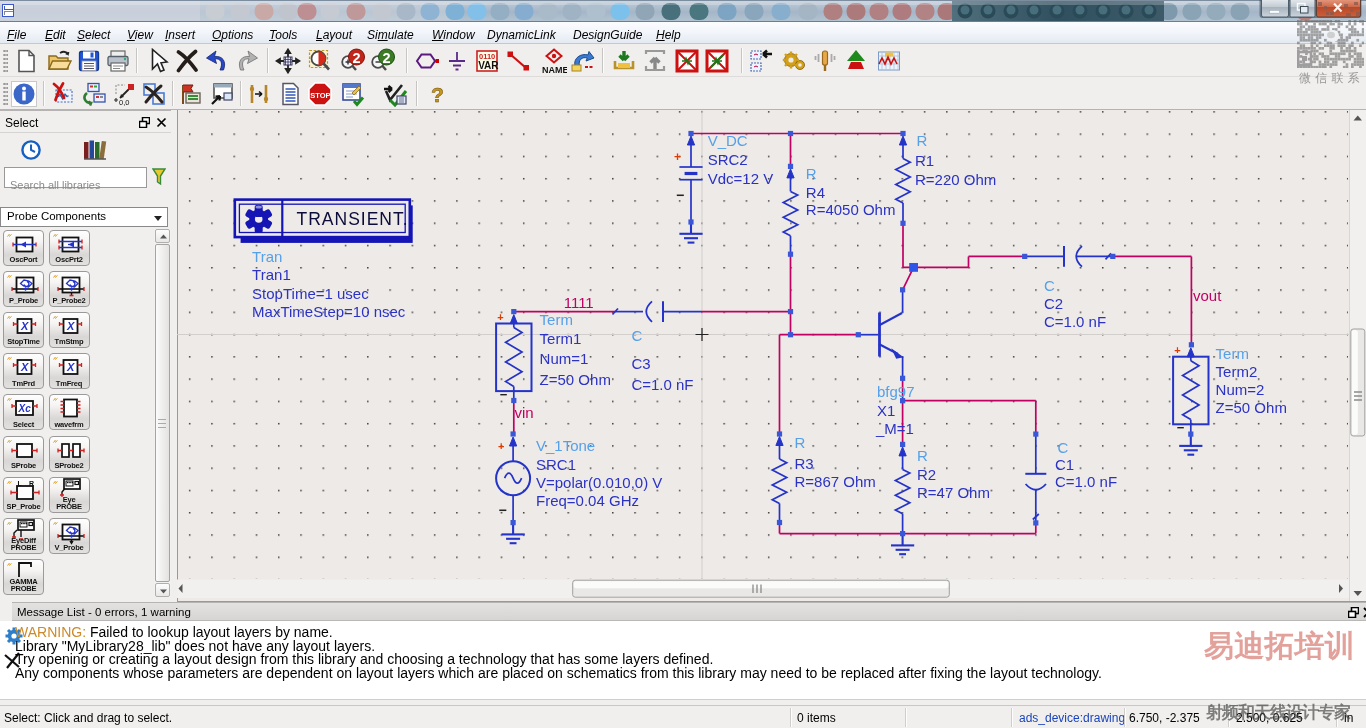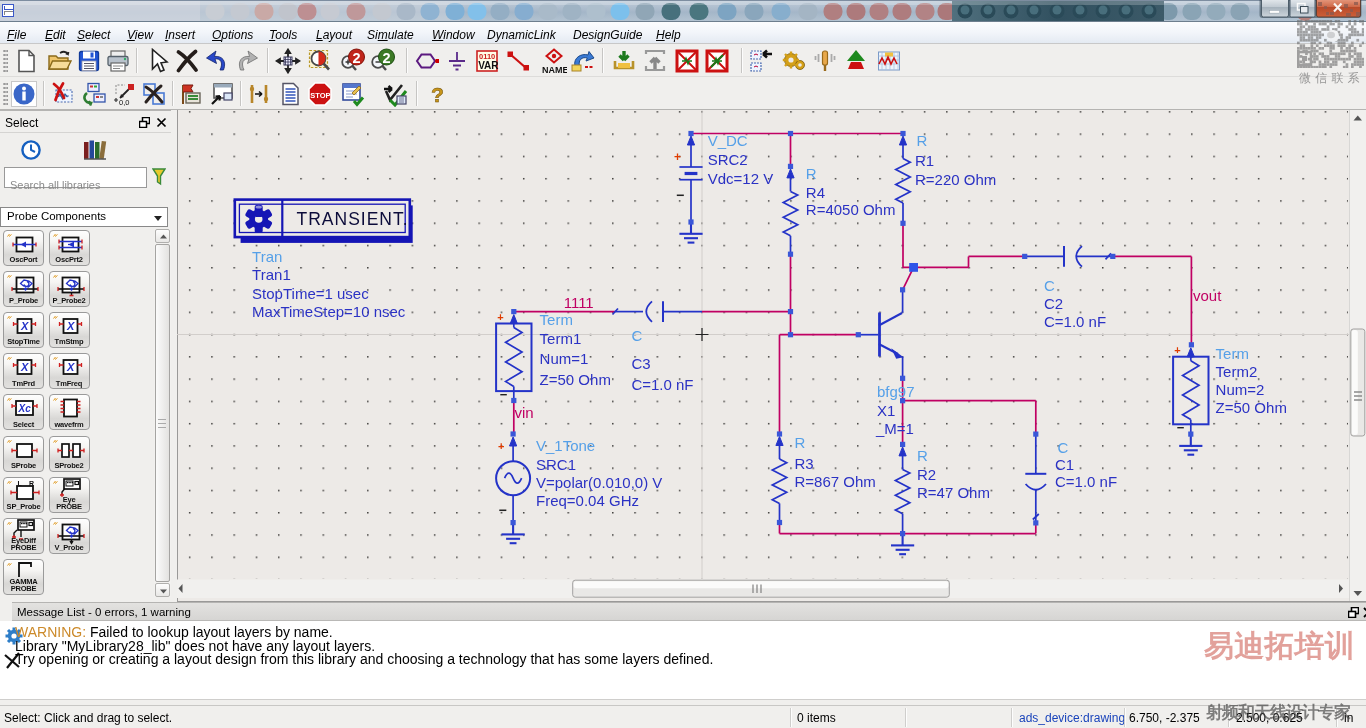--- a/index.html
+++ b/index.html
@@ -916,20 +916,21 @@
           </g>
           <circle cx="10" cy="10" r="2.6" fill="#fff"></circle>
         </g>
       </svg>
     <svg style="position:absolute;left:3px;top:30px" width="20" height="20" viewBox="0 0 20 20">
         <path d="M2 4 L16 16 M16 2 L4 17" stroke="#111" stroke-width="2.2"></path>
       </svg>
     <div class="mline" style="top:3px"><b style="font-weight:normal;color:#cc8a2a">WARNING: </b>Failed to lookup layout layers by name.</div>
       <div class="mline" style="top:16.5px">Library "MyLibrary28_lib" does not have any layout layers.</div>
       <div class="mline" style="top:30px">Try opening or creating a layout design from this library and choosing a technology that has some layers defined.</div>
+      <div class="mline" style="top:43.5px">Any components whose parameters are dependent on layout layers which are placed on schematics from this library may need to be replaced after fixing the layout technology.</div>
   </div>
   <div id="statusbar" class="abs" style="z-index:6">
     <span style="left:4px">Select: Click and drag to select.</span>
     <span style="left:797px">0 items</span>
     <span style="left:1019px;color:#1a44bb">ads_device:drawing</span>
     <span style="left:1129px">6.750, -2.375</span>
     <span style="left:1236px">2.500, 0.625</span>
     <span style="left:1344px">in</span>
     <div class="ssep" style="left:790px"></div>
     <div class="ssep" style="left:905px"></div>

